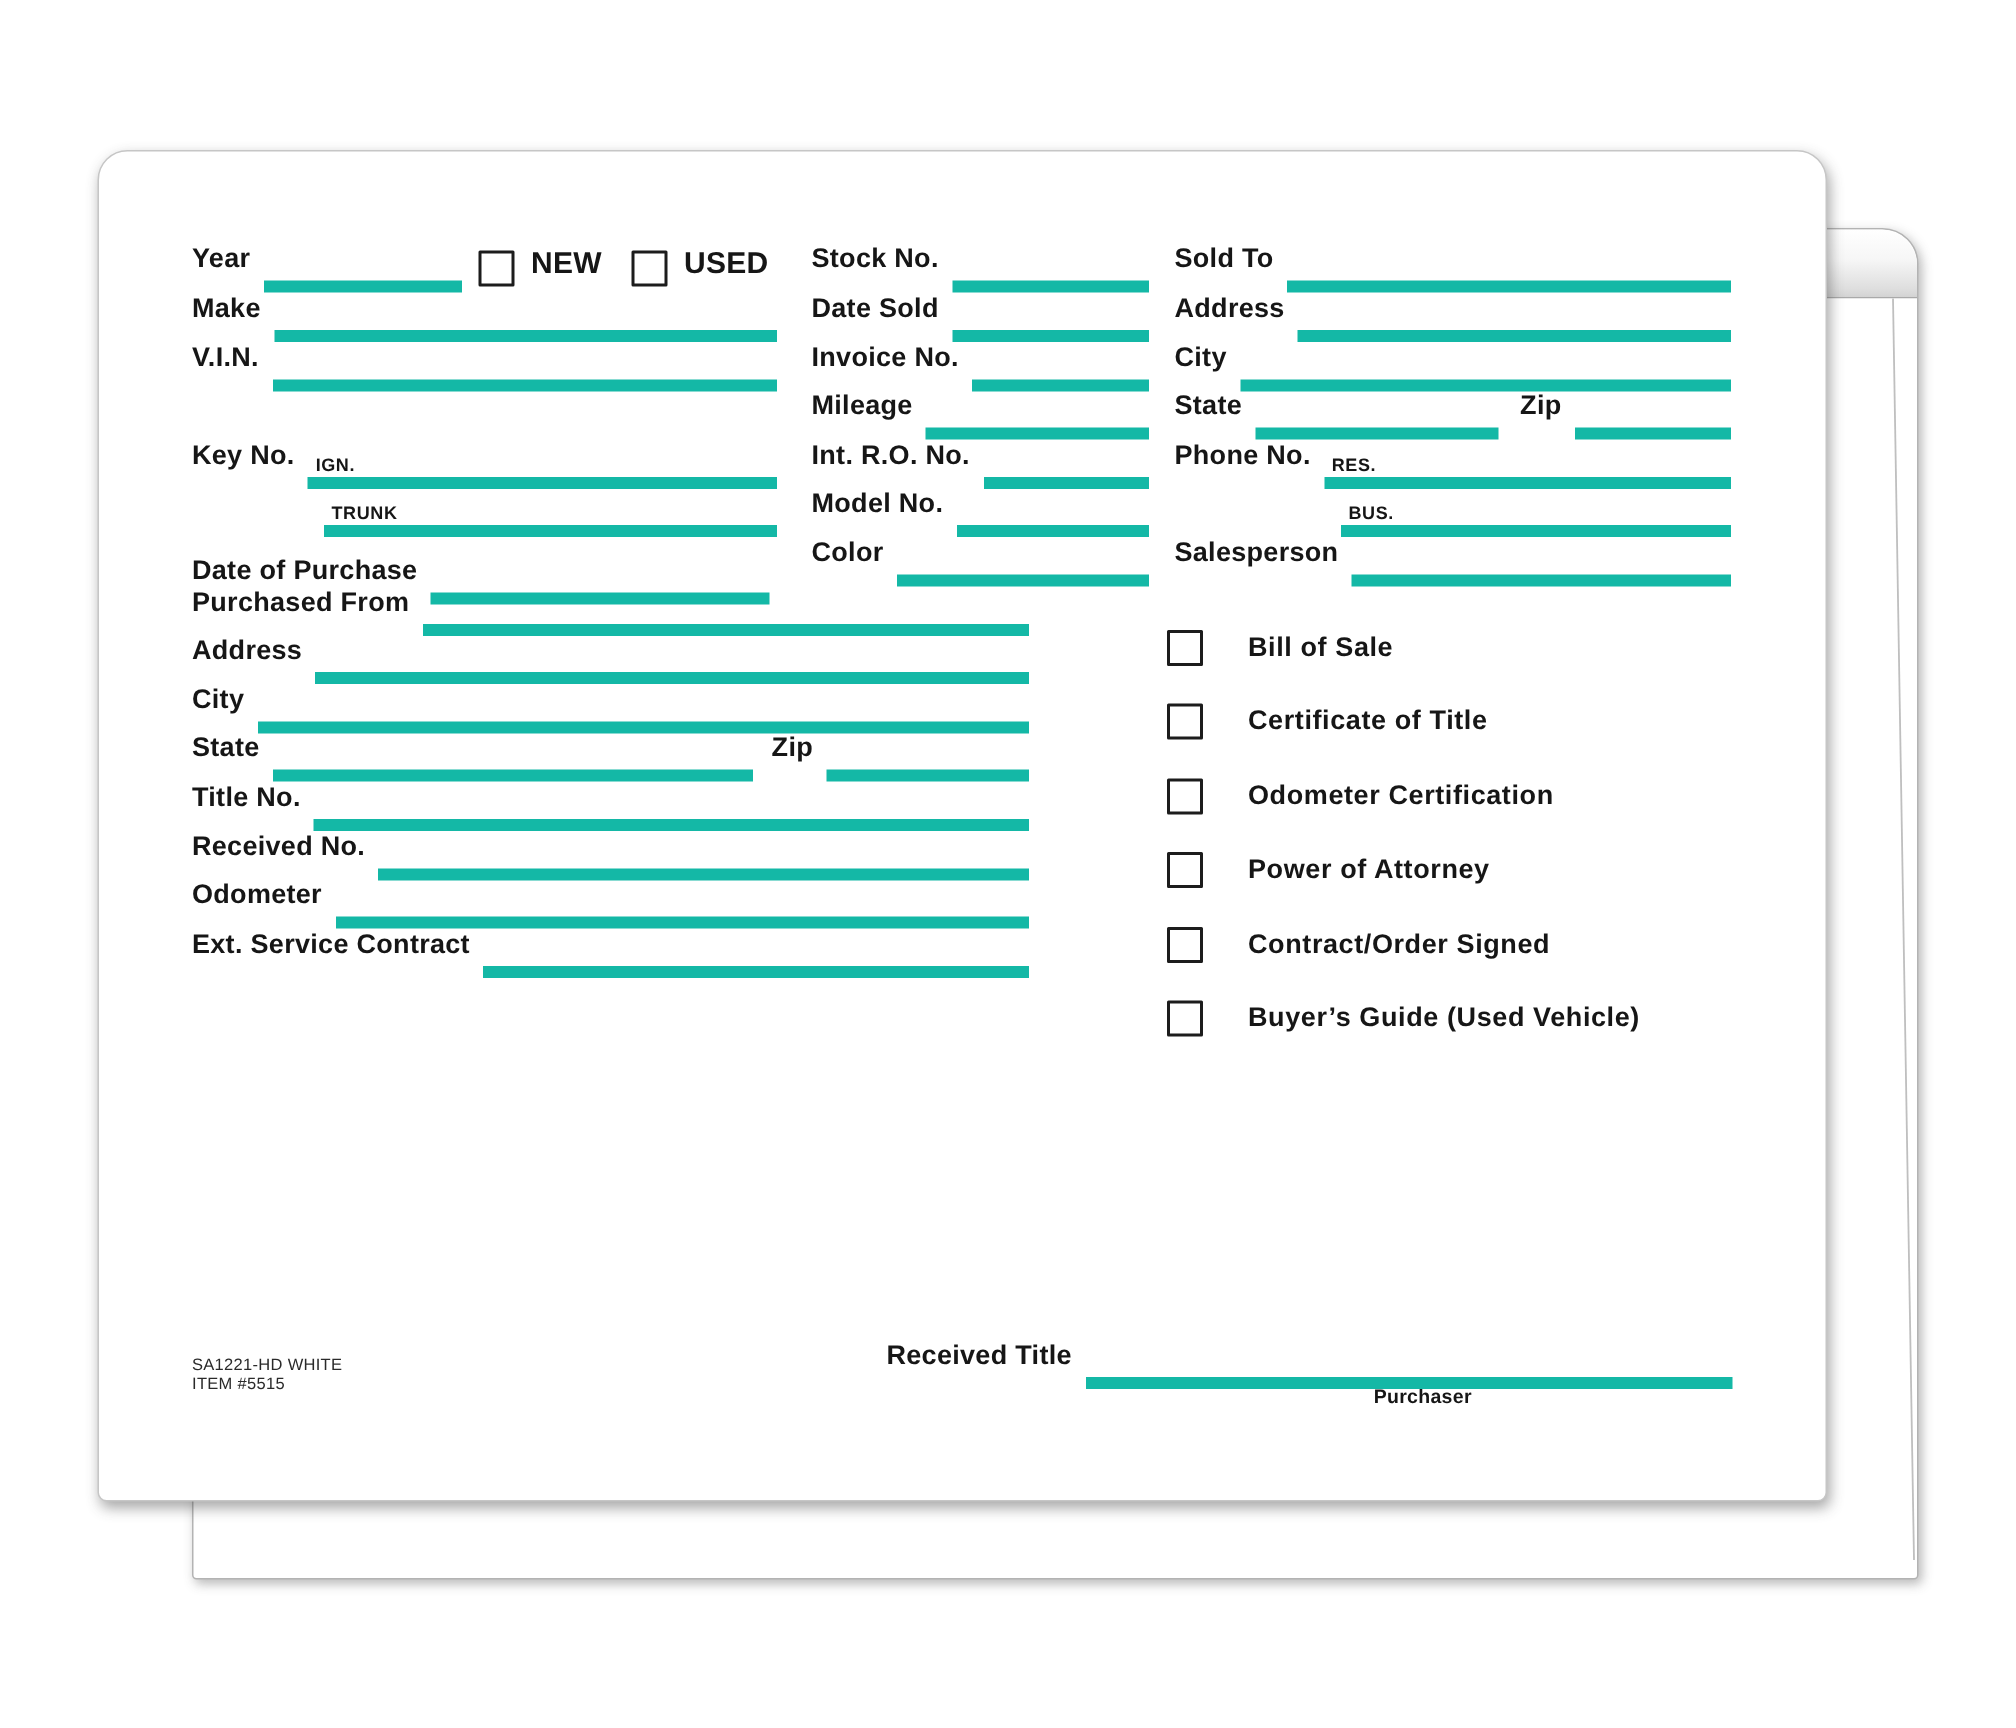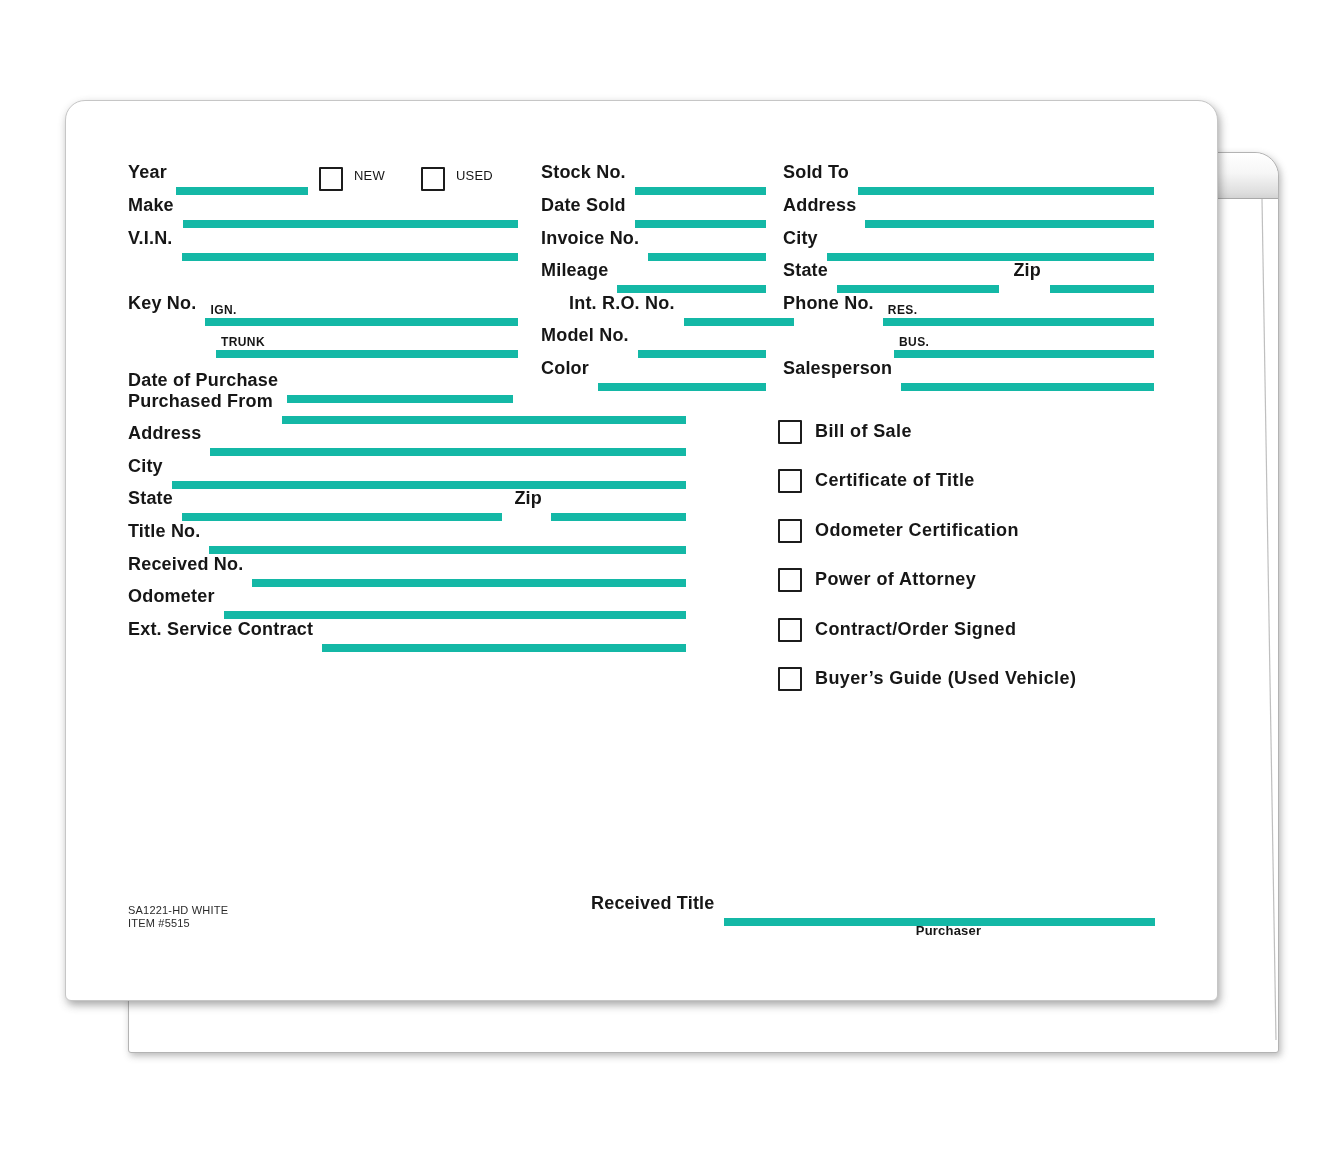--- a/index.html
+++ b/index.html
@@ -20,22 +20,22 @@
 
   
   .row{position:absolute;height:24px;display:flex;align-items:flex-start;}
   .lbl{font-weight:bold;font-size:18px;line-height:19px;letter-spacing:.2px;white-space:nowrap;}
   .ln{flex:1 1 auto;height:100%;margin-left:9px;border-bottom:8px solid #14b8a6;position:relative;}
   .ln.fixed{flex:0 0 auto;}
   .sub{position:absolute;left:5px;bottom:2px;font-size:12px;font-weight:bold;letter-spacing:.4px;line-height:12px;}
 
   
   .cbox{position:absolute;width:20px;height:20px;border:2.5px solid #1c1c1c;background:#fff;border-radius:1px;}
-  .chk-lbl{position:absolute;font-weight:normal;font-size:13px;line-height:22px;letter-spacing:.2px;}
-  .check-row{position:absolute;left:712px;display:flex;align-items:center;gap:13px;height:25px;}
+  .chk-lbl{position:absolute;font-weight:bold;font-size:20px;line-height:22px;letter-spacing:.2px;}
+  .check-row{position:absolute;left:712px;display:flex;align-items:center;gap:30px;height:25px;}
   .cbox2{flex:0 0 auto;width:20px;height:20px;border:2.5px solid #1c1c1c;background:#fff;border-radius:1px;}
   .clbl{font-weight:bold;font-size:18px;letter-spacing:.4px;white-space:nowrap;}
 
   
   .code{position:absolute;font-size:11px;line-height:13px;color:#2a2a2a;letter-spacing:.2px;}
   .purchaser{position:absolute;text-align:center;font-weight:bold;font-size:13px;letter-spacing:.2px;}
 </style>
 </head>
 <body>
 
@@ -127,21 +127,21 @@
       <span class="ln"></span>
     </div>
     <div class="row" style="left:475px;top:128px;width:225px">
       <span class="lbl">Invoice No.</span>
       <span class="ln"></span>
     </div>
     <div class="row" style="left:475px;top:160px;width:225px">
       <span class="lbl">Mileage</span>
       <span class="ln"></span>
     </div>
-    <div class="row" style="left:503px;top:193px;width:225px">
+    <div class="row" style="left:475px;top:193px;width:225px">
       <span class="lbl">Int. R.O. No.</span>
       <span class="ln"></span>
     </div>
     <div class="row" style="left:475px;top:225px;width:225px">
       <span class="lbl">Model No.</span>
       <span class="ln"></span>
     </div>
     <div class="row" style="left:475px;top:258px;width:225px">
       <span class="lbl">Color</span>
       <span class="ln"></span>

